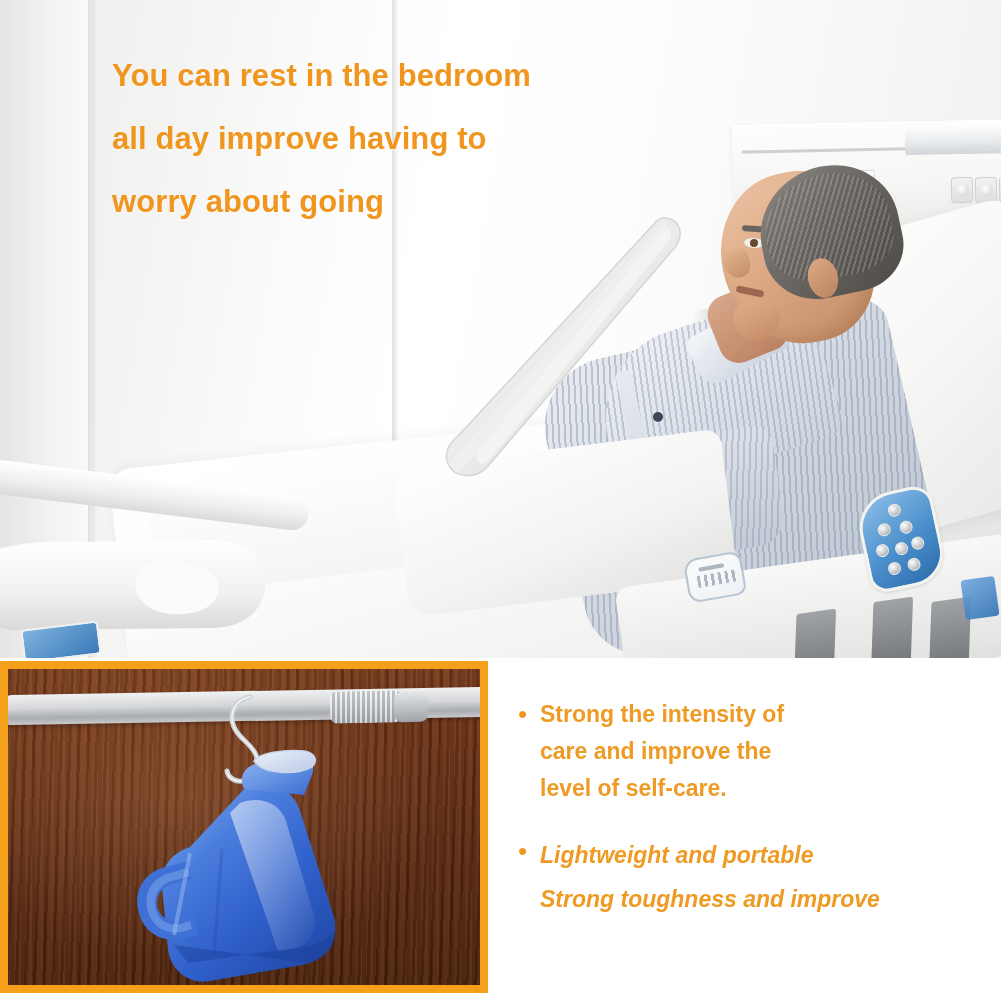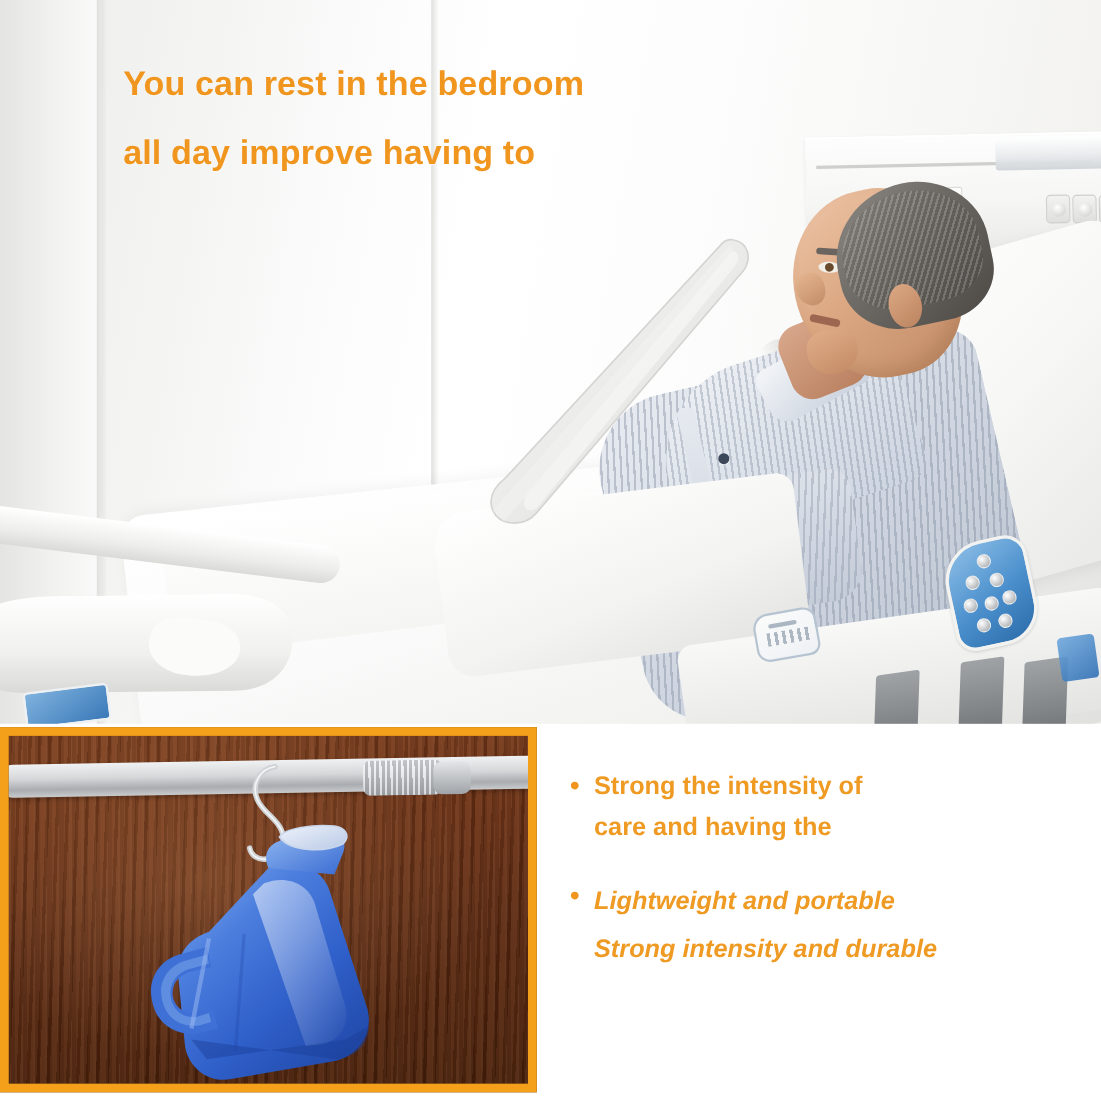--- a/index.html
+++ b/index.html
@@ -632,20 +632,21 @@
     <div class="ctrl-small">
       <div class="cap"></div>
       <div class="row"></div>
     </div>
 
     <div class="badge-left"></div>
 
     <div class="headline">
       <div class="line">You can rest in the bedroom</div>
       <div class="line">all day improve having to</div>
+      <div class="line">worry about going</div>
     </div>
   </div>
 
   <div class="bottom-panel">
 
     <div class="inset-frame">
       <div class="inset-photo"></div>
       <div class="wood-grain"></div>
       <div class="wood-light"></div>
 
@@ -702,31 +703,32 @@
       </div>
     </div>
 
     <div class="bullets">
 
       <div class="bullet-group first">
         <div class="bullet-row">
           <div class="bullet-dot">•</div>
           <div class="bullet-text-wrap">
             <div class="bullet-line">Strong the intensity of</div>
-            <div class="bullet-line">care and having the</div>
+            <div class="bullet-line">care and improve the</div>
+            <div class="bullet-line">level of self-care.</div>
           </div>
         </div>
       </div>
 
       <div class="bullet-group second">
         <div class="bullet-row">
           <div class="bullet-dot">•</div>
           <div class="bullet-text-wrap">
             <div class="bullet-line">Lightweight and portable</div>
-            <div class="bullet-line">Strong intensity and durable</div>
+            <div class="bullet-line">Strong toughness and improve</div>
           </div>
         </div>
       </div>
 
     </div>
   </div>
 
 </div>
 
 </body></html>

